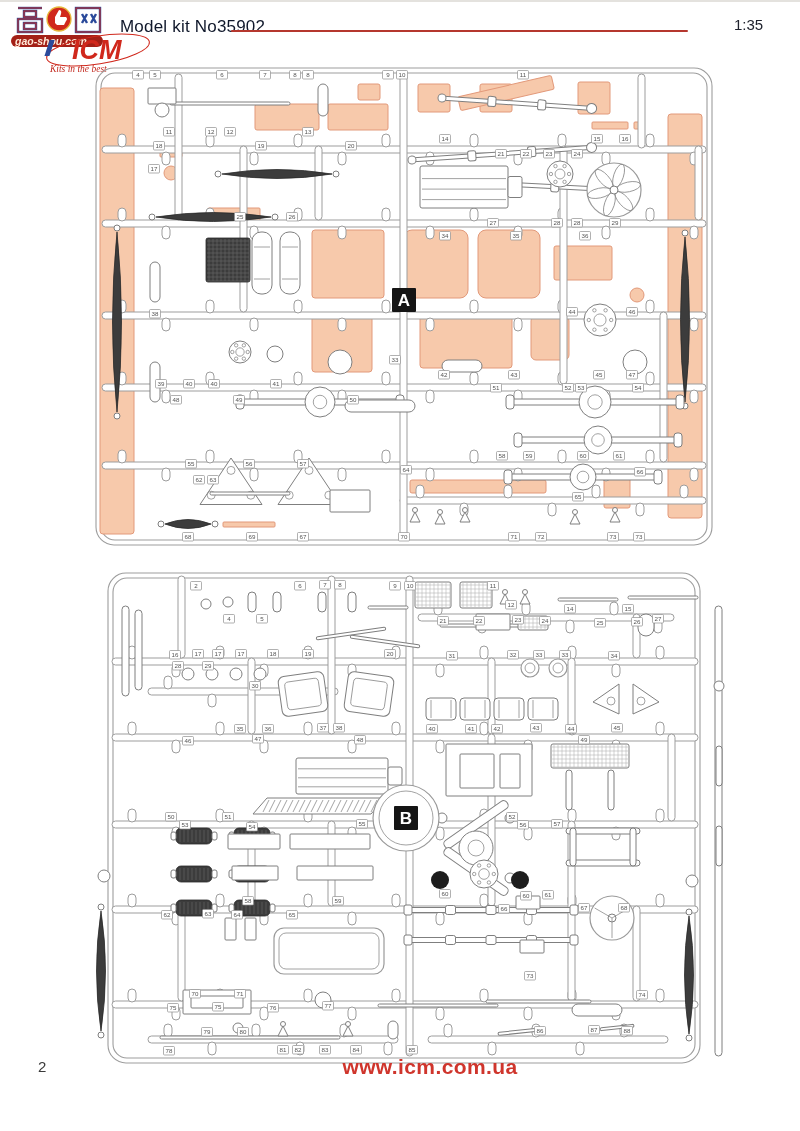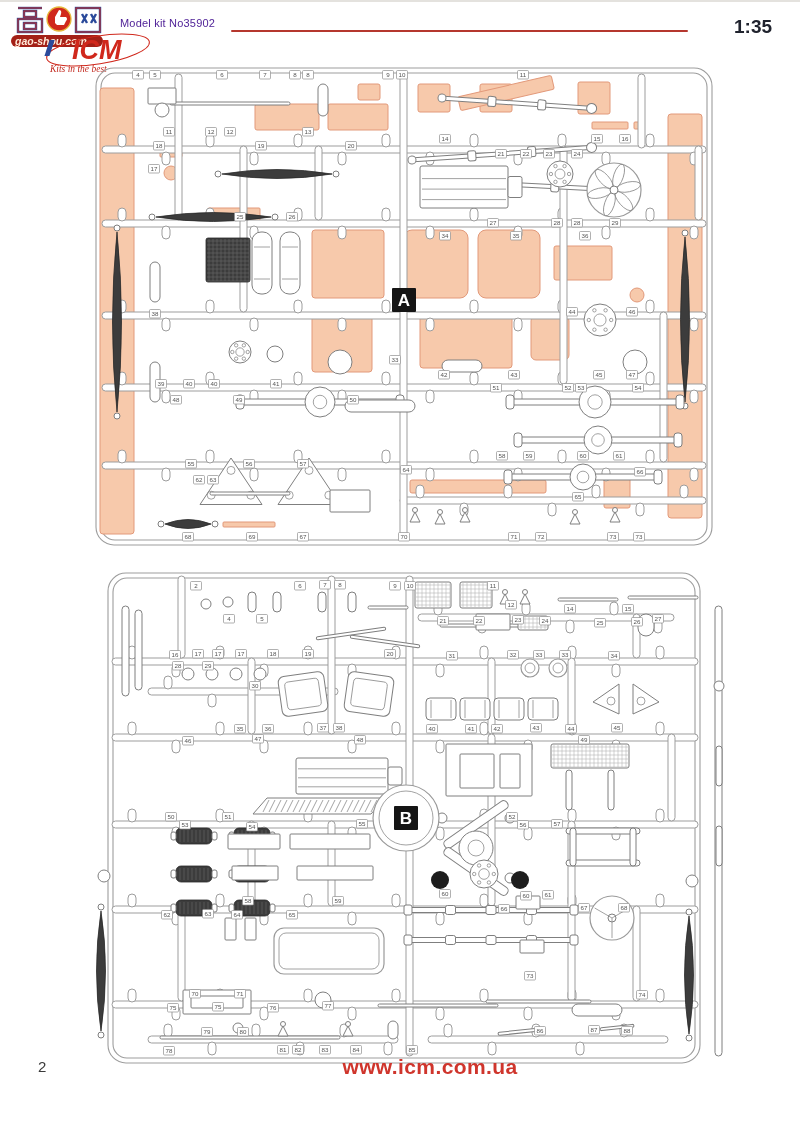--- a/index.html
+++ b/index.html
@@ -1,22 +1,22 @@
 <!DOCTYPE html>
 <html><head>
 <meta charset="utf-8">
 <style>
   html,body{margin:0;padding:0}
   body{width:800px;height:1131px;position:relative;background:#fff;
        font-family:"Liberation Sans",sans-serif;overflow:hidden}
   .scan-edge{position:absolute;left:0;top:0;width:800px;height:2px;background:#e4e2de}
   
-  .hdr-title{position:absolute;left:120px;top:17px;font-size:11px;color:#4c1d95;letter-spacing:.2px}
+  .hdr-title{position:absolute;left:120px;top:17px;font-size:17px;color:#0f172a;letter-spacing:.2px}
   .hdr-line{position:absolute;left:231px;top:30px;width:457px;height:2px;border-radius:1px}
-  .hdr-scale{position:absolute;left:734px;top:16px;font-weight:bold;font-size:19px;color:#20232e}
+  .hdr-scale{position:absolute;left:734px;top:16px;font-weight:normal;font-size:15px;color:#20232e}
   
   .pagenum{position:absolute;left:38px;top:1058px;font-size:15px;color:#3a3a3a}
   .siteurl{position:absolute;left:290px;top:1055px;width:280px;text-align:center;
            font-weight:bold;font-size:21px;letter-spacing:.4px}
   
   .wm{position:absolute;left:6px;top:2px;width:150px;height:78px}
   
   svg .fr{fill:none;stroke:#9d9d9d;stroke-width:1.1}
   svg .run{fill:#fff;stroke:#9d9d9d;stroke-width:1}
   svg .ol{fill:#fff;stroke:#7f7f7f;stroke-width:1}

